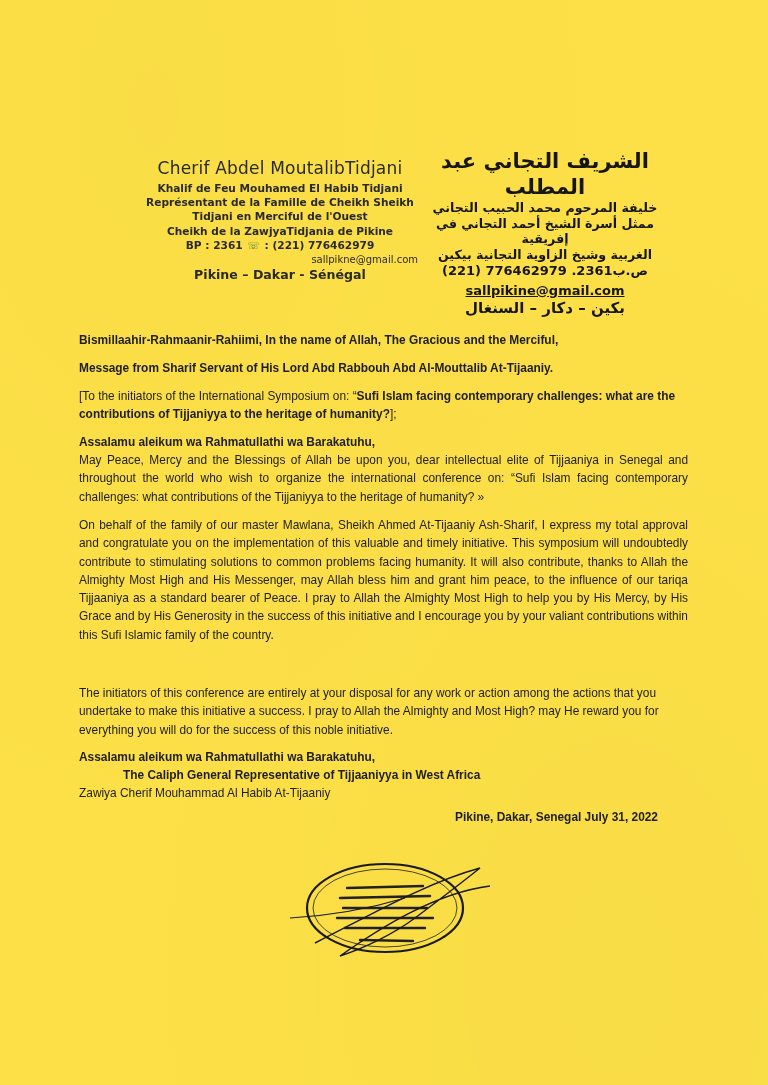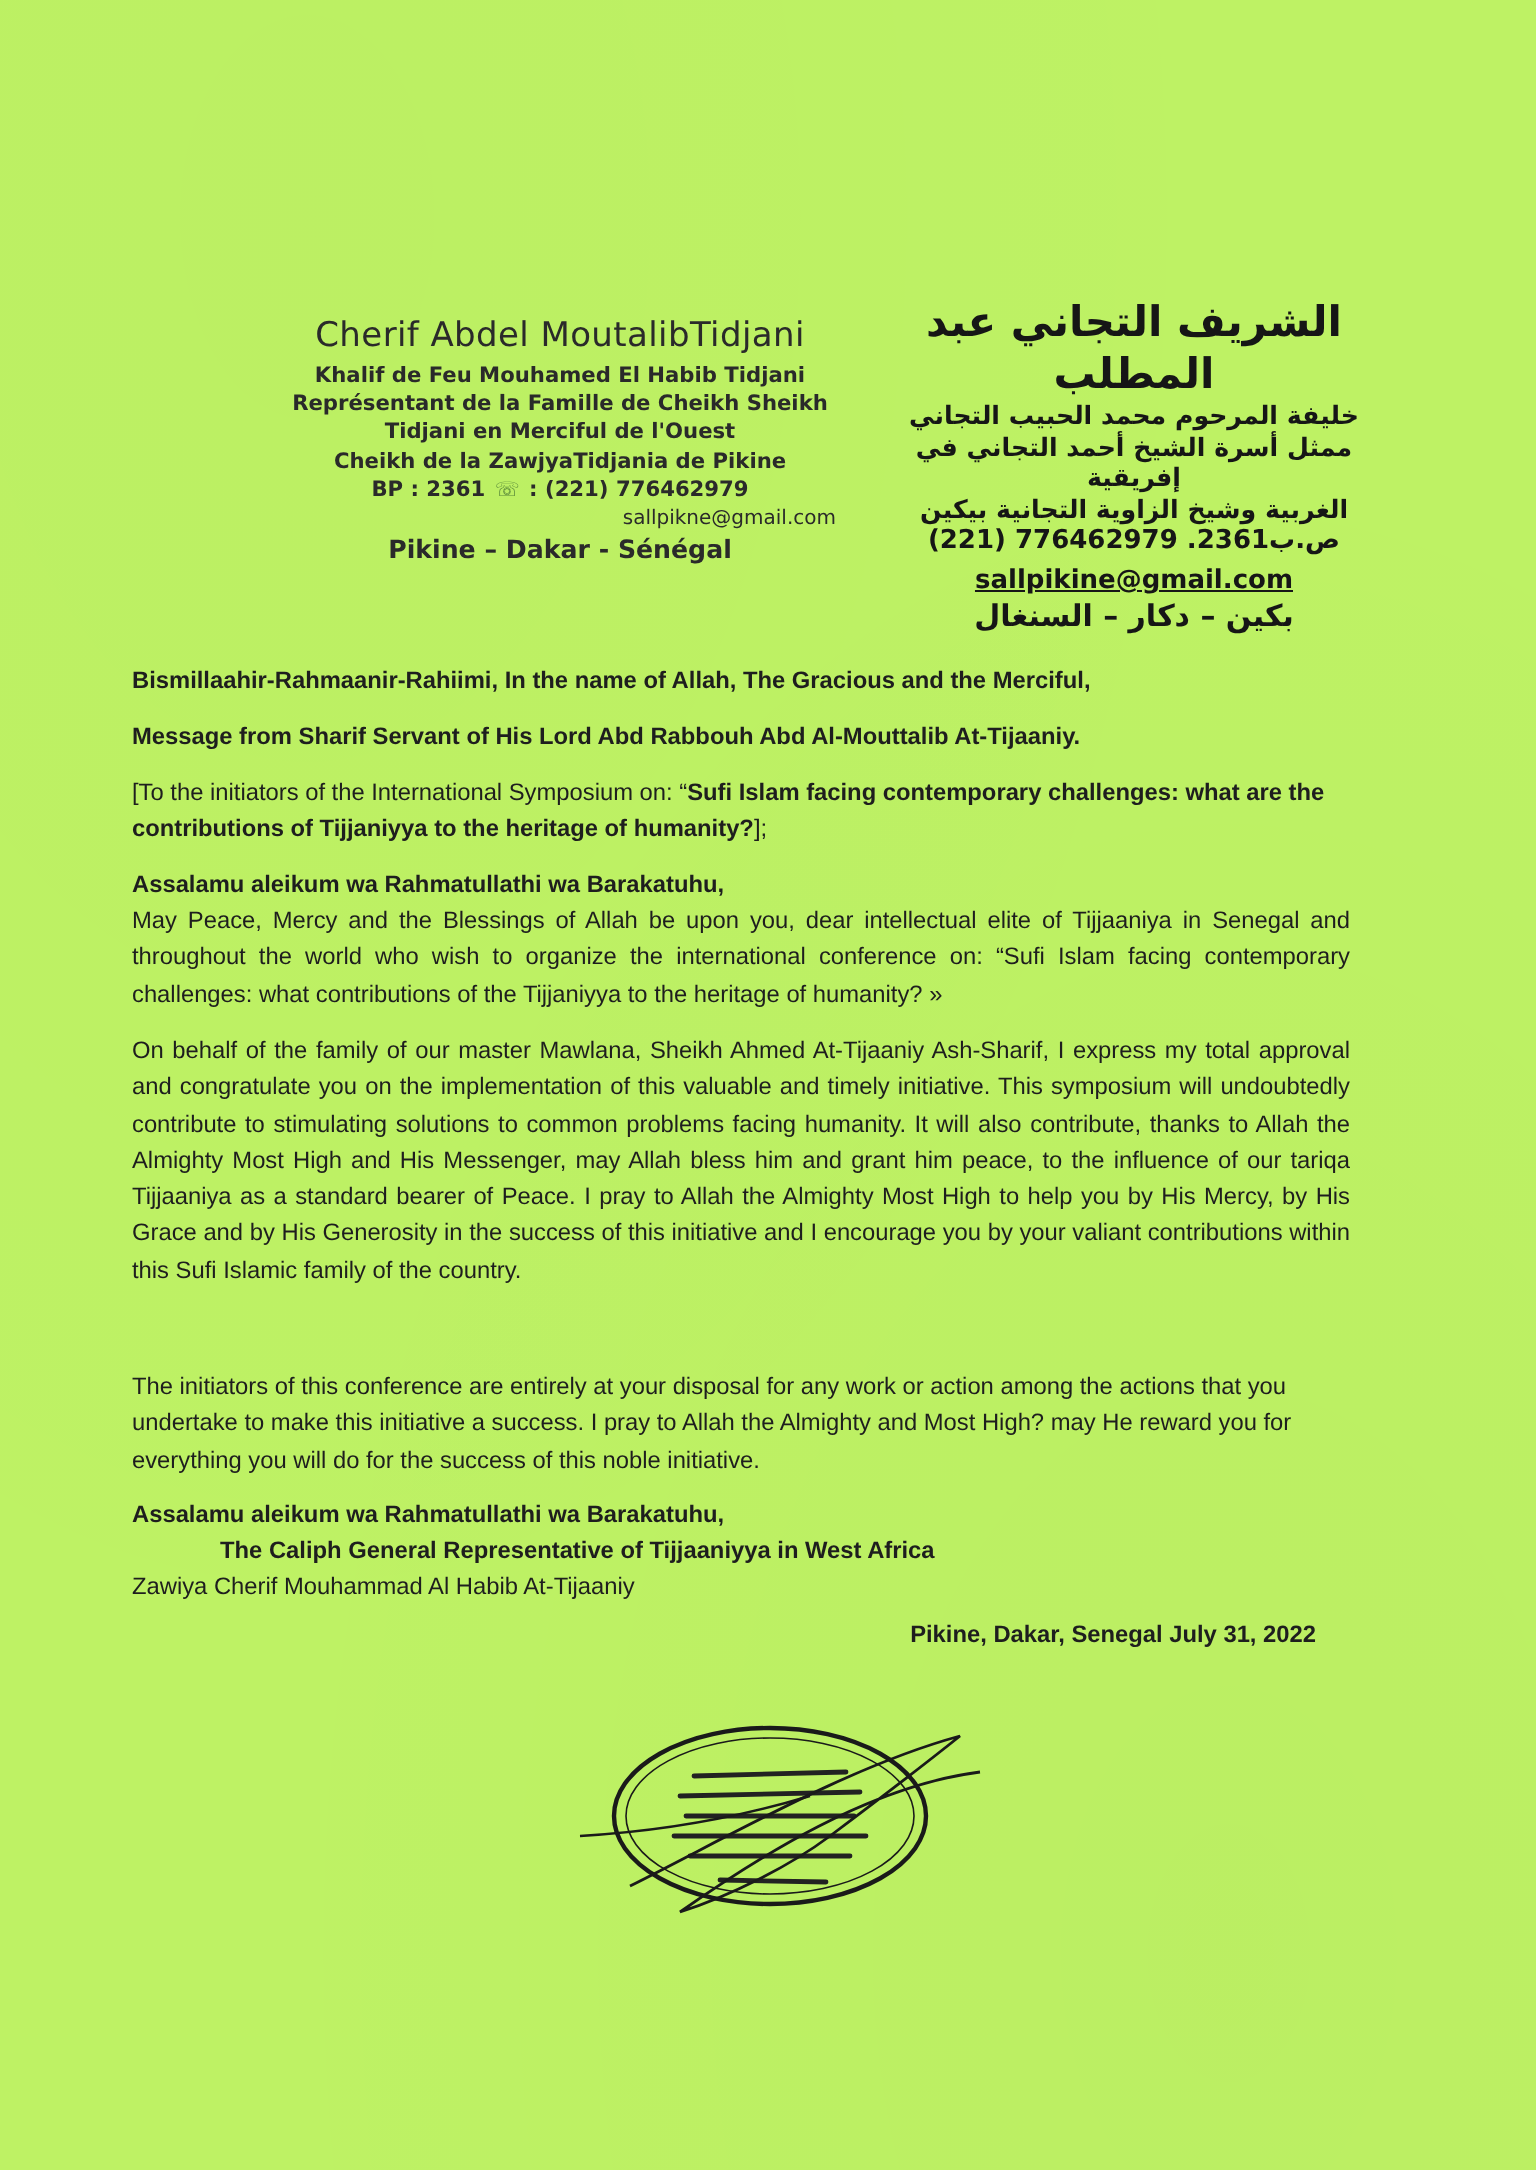--- a/index.html
+++ b/index.html
@@ -2,51 +2,50 @@
 <html><head>
   <meta charset="utf-8">
   <style>
     html, body { margin: 0; padding: 0; }
     body {
       width: 768px; height: 1085px; background: #fbfbfa;
       position: relative; overflow: hidden;
       font-family: "Liberation Sans", "DejaVu Sans", sans-serif;
       color: #1c1c1c;
     }
-    .page { position: absolute; inset: 0; background: #bef264; }
+    .page { position: absolute; inset: 0; background: #fde047; }
     .scan-grain {
       position: absolute; inset: 0; pointer-events: none;
       background:
         radial-gradient(ellipse at 20% 10%, rgba(0,0,0,0.012), transparent 60%),
         radial-gradient(ellipse at 80% 90%, rgba(0,0,0,0.015), transparent 60%);
     }
     .letterhead-fr {
       position: absolute; left: 142px; top: 158px; width: 276px;
       text-align: center; color: #2a2a2a;
     }
     .lh-name { font-size: 17px; letter-spacing: 0.2px; margin-bottom: 3px; font-family: "DejaVu Sans", sans-serif; font-weight: normal; }
     .lh-line { font-size: 10.6px; font-weight: bold; line-height: 14.2px; font-family: "DejaVu Sans", sans-serif; }
     .lh-line.small { font-weight: normal; font-size: 10px; text-align: right; }
     .lh-line.big { font-size: 12.6px; margin-top: 1px; }
     .phone-icon { display: inline-block; color: #5a8a3a; font-size: 10px; margin: 0 1px; }
 
     .letterhead-ar {
       position: absolute; left: 425px; top: 148px; width: 240px;
       text-align: center; direction: rtl; color: #161616;
       font-family: "DejaVu Sans", sans-serif;
-      margin-left: 22px;
     }
     .ar-name { font-size: 21px; font-weight: bold; line-height: 26px; }
     .ar-line { font-size: 12.6px; font-weight: bold; line-height: 15.5px; }
     .ar-contact { font-size: 13px; font-weight: bold; direction: ltr; line-height: 16px; margin-top: 1px; }
     .ar-email { font-size: 13px; font-weight: bold; direction: ltr; text-decoration: underline; line-height: 16px; margin-top: 4px; }
     .ar-city { font-size: 15px; font-weight: bold; line-height: 18px; }
 
     .body-text {
-      position: absolute; left: 66px; width: 609px;
+      position: absolute; left: 79px; width: 609px;
       font-size: 11.9px; line-height: 18.3px; color: #1e1e1e;
     }
     .body-text.justify { text-align: justify; }
     .b { font-weight: bold; }
     .right { text-align: right; }
 
     .seal {
       position: absolute; left: 285px; top: 848px; width: 220px; height: 125px;
     }
   </style>

